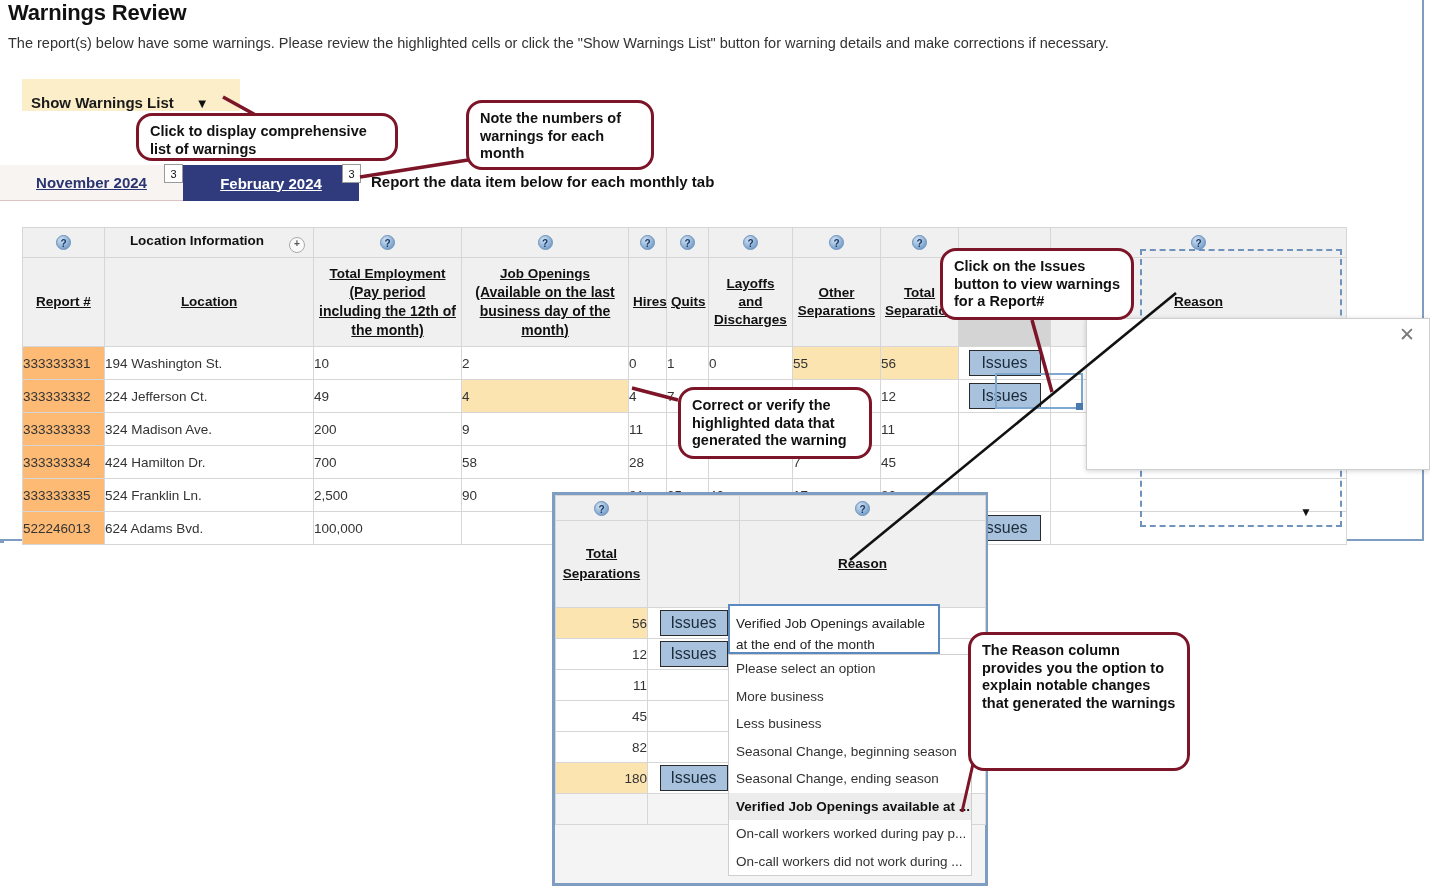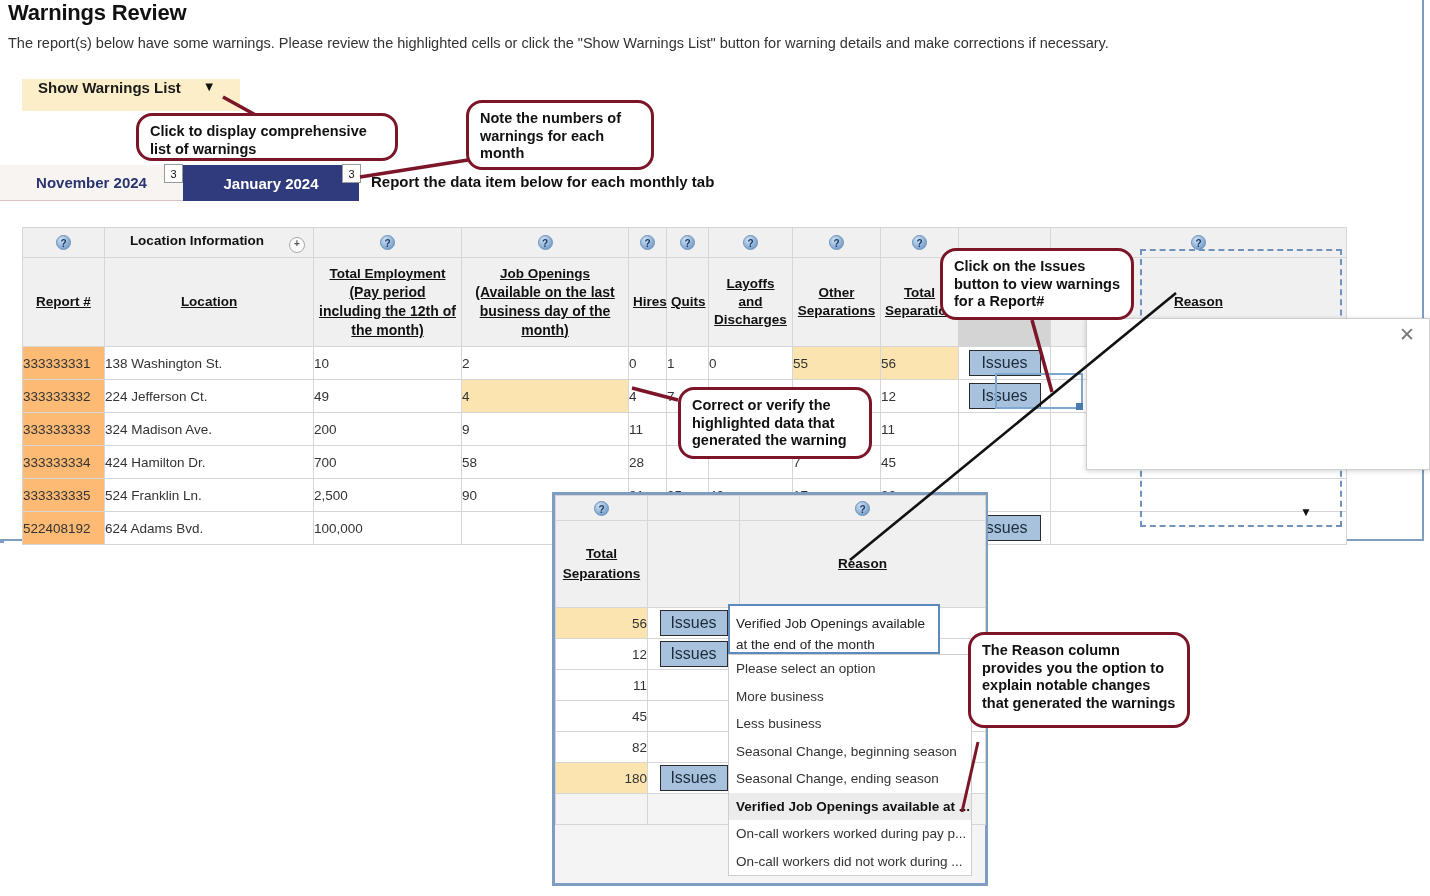--- a/index.html
+++ b/index.html
@@ -22,47 +22,48 @@
     position:absolute;left:8px;top:0px;font-size:22px;font-weight:bold;color:#111;
     letter-spacing:-0.2px;
   }
   .page-subtitle{
     position:absolute;left:8px;top:35px;font-size:14.5px;color:#333;white-space:nowrap;
   }
 
   
   #show-warnings{
     position:absolute;left:22px;top:79px;width:218px;height:32px;
-    background:#fbeec8;border:none;display:flex;align-items:flex-start;
-    padding-left:16px;box-sizing:border-box;cursor:pointer;
+    background:#fbeec8;border:none;display:flex;align-items:flex-end;
+    padding-left:9px;box-sizing:border-box;cursor:pointer;
   }
   #show-warnings .lbl{font-size:15px;font-weight:bold;color:#1a1a1a;}
   #show-warnings .caret{margin-left:22px;font-size:13px;color:#111;}
 
   
   .callout{
     position:absolute;background:#fff;border:3px solid #7b1527;border-radius:16px;
     font-size:14.5px;font-weight:bold;color:#111;line-height:1.22;
     padding:7px 11px;box-sizing:border-box;z-index:40;
   }
   #callout-show{left:136px;top:113px;width:262px;height:48px;}
   #callout-note{left:466px;top:100px;width:188px;height:70px;}
   #callout-correct{left:678px;top:387px;width:194px;height:72px;}
   #callout-issues{left:940px;top:248px;width:194px;height:72px;}
-  #callout-reason{left:968px;top:632px;width:222px;height:96px;}
+  #callout-reason{left:968px;top:632px;width:222px;height:139px;}
 
   
   .leader{position:absolute;z-index:39;overflow:visible;}
 
   
   #tabstrip{position:absolute;left:0;top:165px;width:1424px;height:36px;}
   .tab{
     position:absolute;top:0;height:36px;display:flex;align-items:center;
     justify-content:center;font-size:15px;font-weight:bold;cursor:pointer;
     box-sizing:border-box;
+    text-decoration:underline;
   }
   #tab-nov{left:0px;width:183px;background:#f7f4f2;color:#2a3470;
            border-bottom:1px solid #d9c3c3;}
   #tab-dec{left:183px;width:176px;background:#2f3b7d;color:#fff;}
   .tab-badge{
     position:absolute;width:17px;height:17px;background:#fff;border:1px solid #9a9a9a;
     font-size:11px;color:#111;display:flex;align-items:center;justify-content:center;
     font-weight:normal;z-index:5;
   }
   #badge-nov{left:164px;top:164px;}
@@ -210,21 +211,21 @@
 <div class="callout" id="callout-note">Note the numbers of warnings for each month</div>
 <div class="callout" id="callout-correct">Correct or verify the highlighted data that generated the warning</div>
 <div class="callout" id="callout-issues">Click on the Issues button to view warnings for a Report#</div>
 <div class="callout" id="callout-reason">The Reason column provides you the option to explain notable changes that generated the warnings</div>
 
 <div id="tabstrip">
   <div class="tab" id="tab-nov">
     <span>November 2024</span>
   </div>
   <div class="tab" id="tab-dec">
-    <span>January 2024</span>
+    <span>February 2024</span>
   </div>
 </div>
 <div class="tab-badge" id="badge-nov">3</div>
 <div class="tab-badge" id="badge-dec">3</div>
 <div id="tab-note">Report the data item below for each monthly tab</div>
 
 <div id="grid-wrap">
   <table class="grid">
     <colgroup>
       <col style="width:82px">
@@ -288,21 +289,21 @@
           </td>
       <td style="background:#d4d4d4"></td>
       <td>
             <span class="u">Reason</span>
           </td>
     </tr>
     </tbody>
       <tbody id="grid-body">
         <tr class="body-row">
           <td class="c-report">333333331</td>
-          <td class="c-loc">138 Washington St.</td>
+          <td class="c-loc">194 Washington St.</td>
           <td class="num">10</td>
           <td class="num">2</td>
           <td class="num">0</td>
           <td class="num">1</td>
           <td class="num">0</td>
           <td class="num warn">55</td>
           <td class="num warn">56</td>
           <td class="c-issues"><span class="issues-btn">Issues</span></td>
           <td class="c-reason"></td>
         </tr>
@@ -352,21 +353,21 @@
           <td class="num">90</td>
           <td class="num">81</td>
           <td class="num">25</td>
           <td class="num">40</td>
           <td class="num">17</td>
           <td class="num">82</td>
           <td class="c-issues"></td>
           <td class="c-reason"></td>
         </tr>
         <tr class="body-row">
-          <td class="c-report">522408192</td>
+          <td class="c-report">522246013</td>
           <td class="c-loc">624 Adams Bvd.</td>
           <td class="num">100,000</td>
           <td class="num"></td>
           <td class="num"></td>
           <td class="num"></td>
           <td class="num"></td>
           <td class="num"></td>
           <td class="num"></td>
           <td class="c-issues"><span class="issues-btn">Issues</span></td>
           <td class="c-reason"></td>

